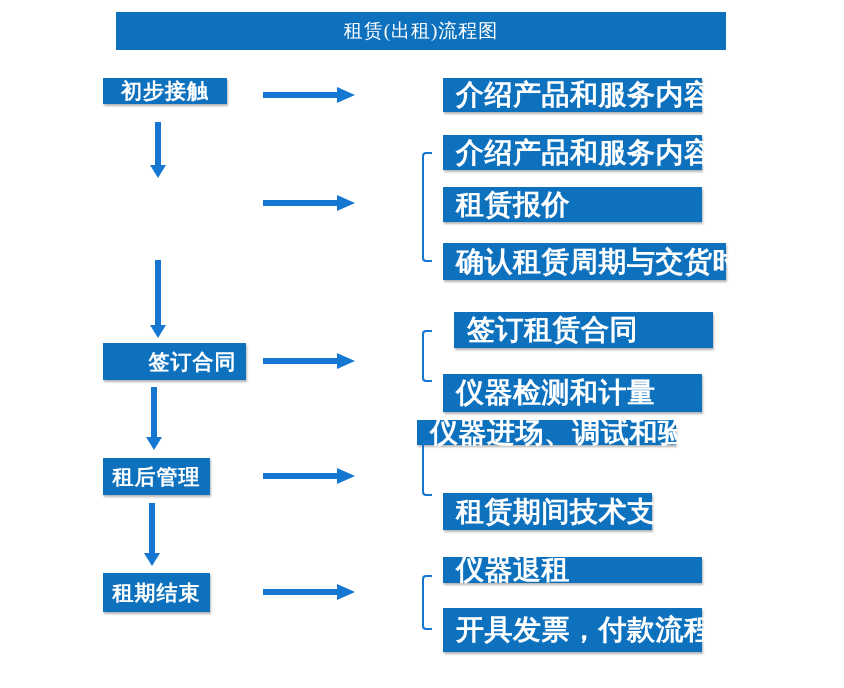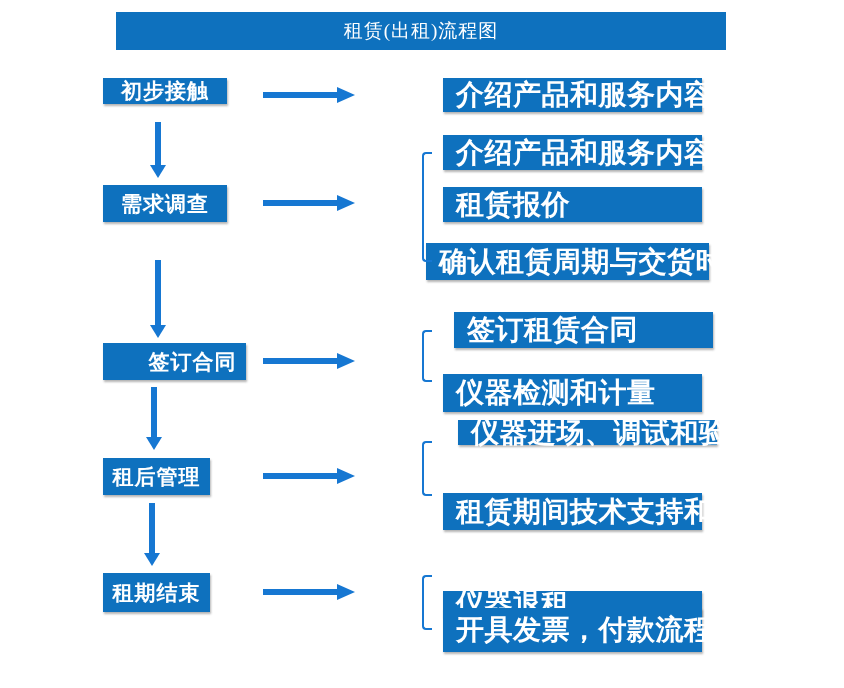--- a/index.html
+++ b/index.html
@@ -79,38 +79,37 @@
   }
 </style>
 </head>
 <body>
 
 <div class="canvas">
 
   <div class="title-bar" style="left:98px;top:12px;width:610px;height:38px;">租赁(出租)流程图</div>
 
   <div class="box left-box" style="left:103px;top:78px;width:124px;height:26px;">初步接触</div>
-  <div class="box left-box" style="left:103px;top:185px;width:124px;height:37px;">需求调查</div>
   <div class="box left-box" style="left:103px;top:343px;width:107px;height:37px;padding-left:36px;">签订合同</div>
   <div class="box left-box" style="left:103px;top:458px;width:107px;height:37px;">租后管理</div>
   <div class="box left-box" style="left:103px;top:573px;width:107px;height:39px;">租期结束</div>
 
   <div class="box right-box" style="left:443px;top:78px;width:259px;height:34px;">介绍产品和服务内容</div>
 
   <div class="box right-box" style="left:443px;top:135px;width:259px;height:35px;">介绍产品和服务内容</div>
   <div class="box right-box" style="left:443px;top:187px;width:259px;height:35px;">租赁报价</div>
-  <div class="box right-box" style="left:426px;top:243px;width:283px;height:37px;">确认租赁周期与交货时间</div>
+  <div class="box right-box" style="left:443px;top:243px;width:283px;height:37px;">确认租赁周期与交货时间</div>
 
   <div class="box right-box" style="left:454px;top:312px;width:259px;height:36px;">签订租赁合同</div>
   <div class="box right-box" style="left:443px;top:363px;width:259px;height:38px;margin-top:11px;">仪器检测和计量</div>
 
-  <div class="box right-box" style="left:458px;top:420px;width:259px;height:25px;text-align:right;">仪器进场、调试和验收</div>
-  <div class="box right-box" style="left:443px;top:493px;width:259px;height:37px;">租赁期间技术支持和指导</div>
+  <div class="box right-box" style="left:417px;top:420px;width:259px;height:25px;text-align:right;">仪器进场、调试和验收</div>
+  <div class="box right-box" style="left:443px;top:493px;width:209px;height:37px;">租赁期间技术支持和指导</div>
 
-  <div class="box right-box" style="left:443px;top:557px;width:259px;height:26px;margin-top:34px;">仪器退租</div>
+  <div class="box right-box" style="left:443px;top:557px;width:259px;height:26px;">仪器退租</div>
   <div class="box right-box" style="left:443px;top:608px;width:259px;height:44px;">开具发票，付款流程</div>
 
   <div class="h-arrow" style="left:263px;top:87px;">
     <div class="shaft"></div>
     <div class="head"></div>
   </div>
   <div class="h-arrow" style="left:263px;top:195px;">
     <div class="shaft"></div>
     <div class="head"></div>
   </div>

